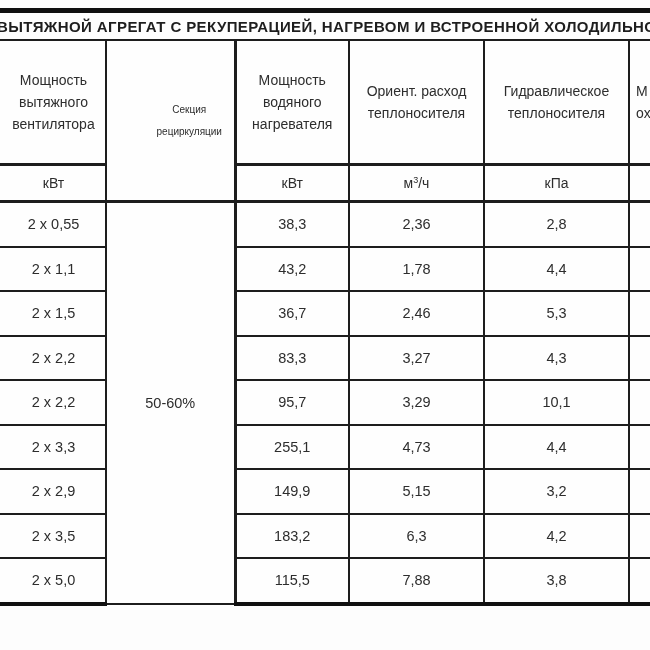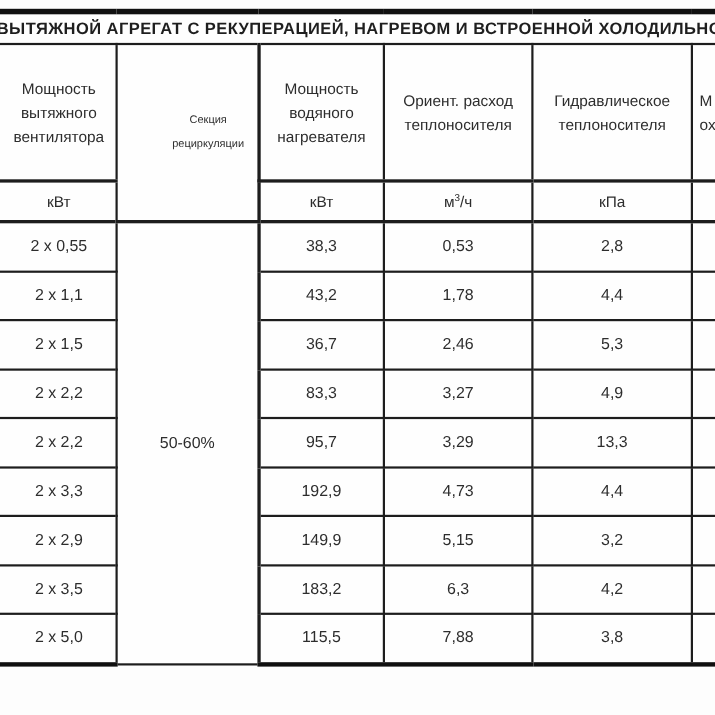--- a/index.html
+++ b/index.html
@@ -94,21 +94,21 @@
       <td class="c3">кВт</td>
       <td><span>м</span><span class="sup">3</span><span>/ч</span></td>
       <td>кПа</td>
       <td></td>
     </tr>
 
     <tr class="data-row">
       <td class="c1">2 x 0,55</td>
       <td rowspan="9">50-60%</td>
       <td class="c3">38,3</td>
-      <td>0,53</td>
+      <td>2,36</td>
       <td>2,8</td>
       <td></td>
     </tr>
     <tr class="data-row">
       <td class="c1">2 x 1,1</td>
       <td class="c3">43,2</td>
       <td>1,78</td>
       <td>4,4</td>
       <td></td>
     </tr>
@@ -116,33 +116,33 @@
       <td class="c1">2 x 1,5</td>
       <td class="c3">36,7</td>
       <td>2,46</td>
       <td>5,3</td>
       <td></td>
     </tr>
     <tr class="data-row">
       <td class="c1">2 x 2,2</td>
       <td class="c3">83,3</td>
       <td>3,27</td>
-      <td>4,9</td>
+      <td>4,3</td>
       <td></td>
     </tr>
     <tr class="data-row">
       <td class="c1">2 x 2,2</td>
       <td class="c3">95,7</td>
       <td>3,29</td>
-      <td>13,3</td>
+      <td>10,1</td>
       <td></td>
     </tr>
     <tr class="data-row">
       <td class="c1">2 x 3,3</td>
-      <td class="c3">192,9</td>
+      <td class="c3">255,1</td>
       <td>4,73</td>
       <td>4,4</td>
       <td></td>
     </tr>
     <tr class="data-row">
       <td class="c1">2 x 2,9</td>
       <td class="c3">149,9</td>
       <td>5,15</td>
       <td>3,2</td>
       <td></td>

